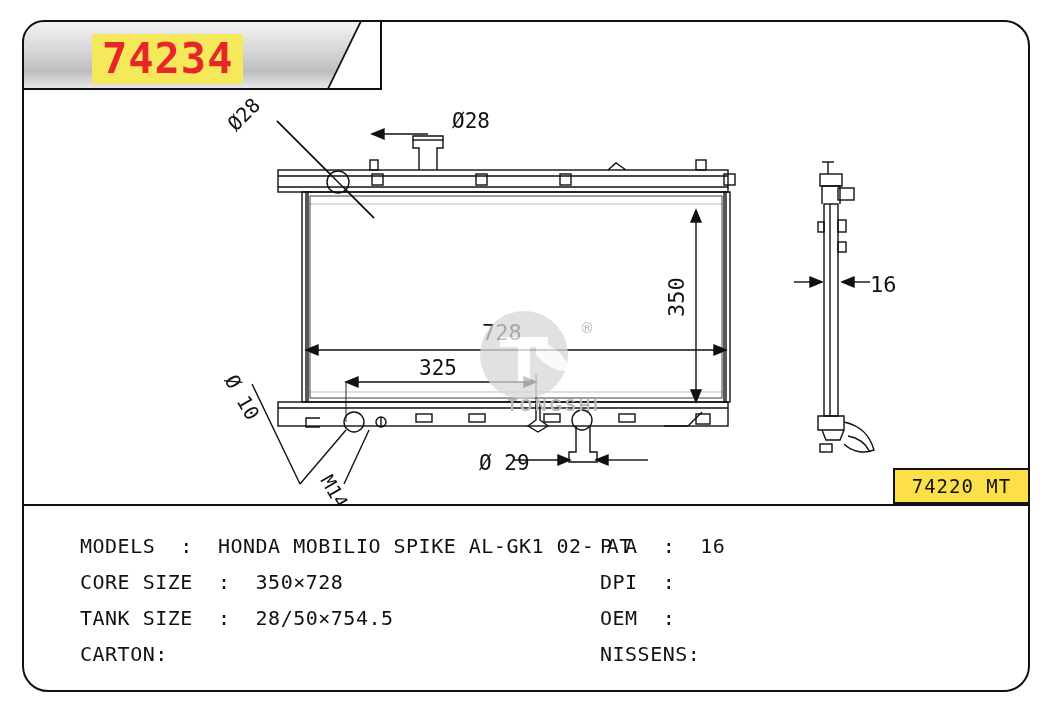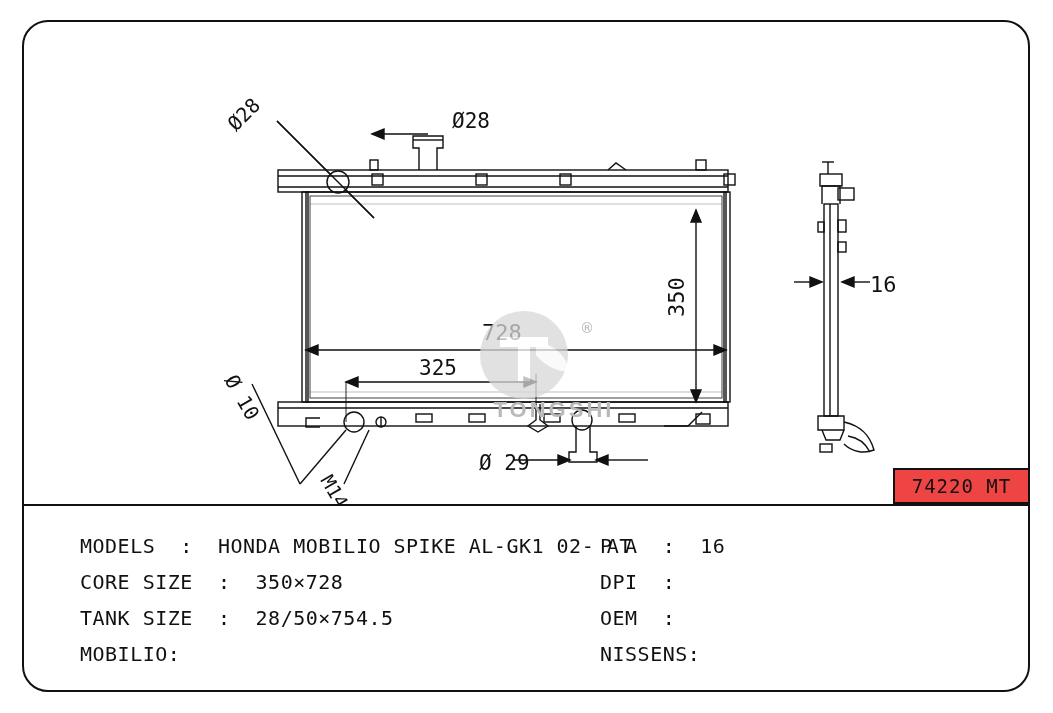--- a/index.html
+++ b/index.html
@@ -31,50 +31,53 @@
   }
 
   
   .divider{position:absolute;left:24px;top:504px;width:1004px;height:2px;background:#111;}
 
   
   .codebox{
     position:absolute;left:893px;top:468px;width:135px;height:36px;
     border:2px solid #111;border-top:2px solid #111;border-right:none;box-sizing:border-box;
     display:flex;align-items:center;justify-content:center;
-    font-family:"DejaVu Sans Mono",monospace;font-size:19px;letter-spacing:1px;background:#ef4444;
+    font-family:"DejaVu Sans Mono",monospace;font-size:19px;letter-spacing:1px;background:#fde047;
   }
 
   
   .specs{position:absolute;left:80px;top:528px;width:930px;font-size:20px;line-height:36px;letter-spacing:0.5px;}
   .spec-row{display:flex;}
   .spec-left{width:520px;white-space:pre;}
   .spec-right{white-space:pre;text-align:right;}
 
   
   .canvas{position:absolute;left:24px;top:92px;width:1004px;height:412px;}
   svg{display:block;}
 
   .wm{
     position:absolute;left:438px;top:215px;width:180px;height:120px;
     pointer-events:none;opacity:.75;
   }
   .wm-text{
     position:absolute;left:430px;top:305px;width:200px;text-align:center;
-    font-family:"Liberation Sans",sans-serif;font-size:22px;font-weight:bold;
+    font-family:"Liberation Sans",sans-serif;font-size:16px;font-weight:bold;
     letter-spacing:3px;color:#b9b9b9;
   }
 </style>
 </head>
 <body>
 
 <div id="page">
 
   <div class="frame"></div>
 
+  <div class="tab">
+    <div class="tab-num">74234</div>
+  </div>
 
   <div class="canvas">
     <svg width="1004" height="412" viewBox="0 0 1004 412" xmlns="http://www.w3.org/2000/svg">
       <g stroke="#111" fill="none" stroke-width="1.4">
 
         <rect x="254" y="78" width="450" height="22"></rect>
         <line x1="254" y1="84" x2="704" y2="84"></line>
         <line x1="254" y1="95" x2="704" y2="95"></line>
 
         <rect x="348" y="82" width="11" height="11"></rect>
@@ -210,18 +213,18 @@
     </div>
     <div class="spec-row">
       <div class="spec-left">CORE SIZE  :  350×728</div>
       <div class="spec-right">DPI  :</div>
     </div>
     <div class="spec-row">
       <div class="spec-left">TANK SIZE  :  28/50×754.5</div>
       <div class="spec-right">OEM  :</div>
     </div>
     <div class="spec-row">
-      <div class="spec-left">MOBILIO:</div>
+      <div class="spec-left">CARTON:</div>
       <div class="spec-right">NISSENS:</div>
     </div>
   </div>
 
 </div>
 
 </body></html>

